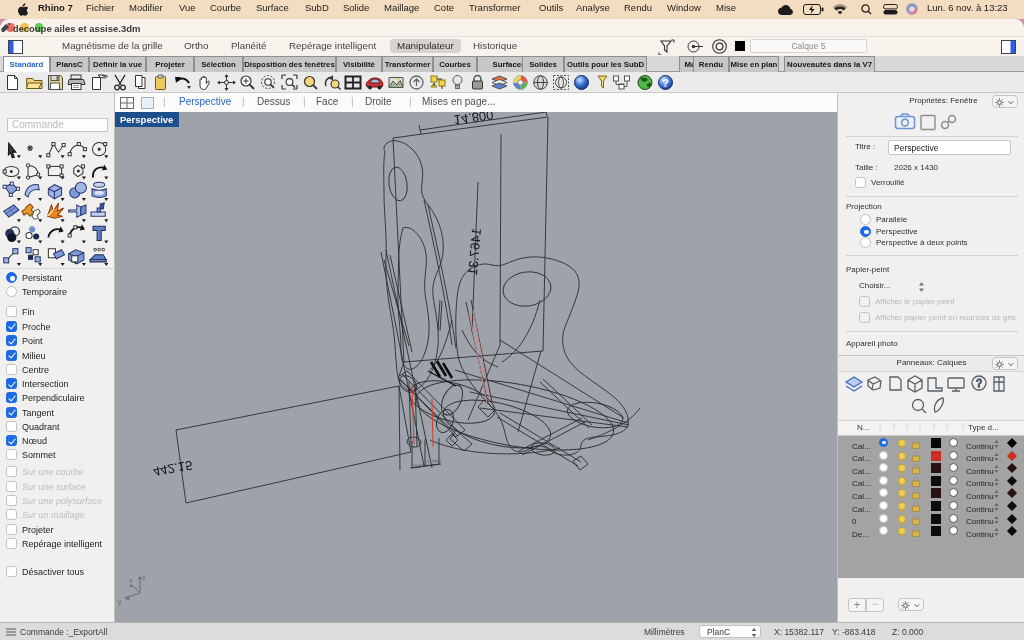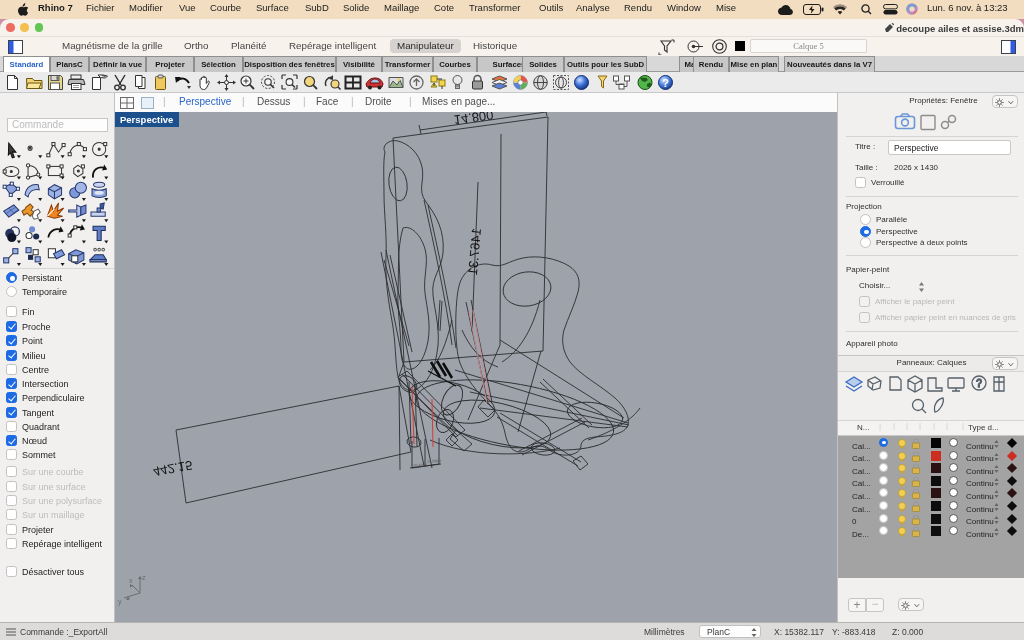--- a/index.html
+++ b/index.html
@@ -1,34 +1,34 @@
 <!DOCTYPE html>
 <html><head>
 <meta charset="utf-8">
 <style>
 *{margin:0;padding:0;box-sizing:border-box;}
 html,body{width:1024px;height:640px;overflow:hidden;font-family:"Liberation Sans",sans-serif;background:#9ea2ab;}
 #menubar{position:absolute;left:0;top:0;width:1024px;height:19px;background:#f2ddc0;font-size:9.5px;color:#1c1c1c;}#menubar span{white-space:nowrap;}
 #menubar span{position:absolute;top:2px;}
 #titlebar{position:absolute;left:0;top:19px;width:1024px;height:18px;background:#f7f2ec;border-radius:9px 9px 0 0;border-bottom:1px solid #e5e0da;}
 .tl{position:absolute;top:4px;width:8.5px;height:8.5px;border-radius:50%;}
-#wtitle{position:absolute;top:4px;width:100%;text-align:right;font-size:9.5px;font-weight:bold;color:#3c3c3c;}
+#wtitle{position:absolute;top:4px;width:100%;text-align:left;font-size:9.5px;font-weight:bold;color:#3c3c3c;}
 #toolrow{position:absolute;left:0;top:37px;width:1024px;height:19px;background:#f7f2ec;font-size:9.8px;color:#454545;}#toolrow span{white-space:nowrap;}
 #toolrow span{position:absolute;top:3px;}
 #tabstrip{position:absolute;left:0;top:56px;width:1024px;height:16px;background:#d8d8d8;border-bottom:1px solid #9a9a9a;}
 .tab{position:absolute;top:0;height:16px;background:#c8c7c7;border:1px solid #8f8f8f;border-bottom:none;font-size:7.8px;font-weight:bold;color:#161616;text-align:center;line-height:15px;white-space:nowrap;overflow:hidden;}
 .tab.active{background:#ffffff;color:#2a65c8;z-index:2;}
 #iconrow{position:absolute;left:0;top:72px;width:1024px;height:21px;background:#ebebeb;border-bottom:1px solid #c9c9c9;}
 #iconrow svg{position:absolute;top:2px;}
 #leftpanel{position:absolute;left:0;top:93px;width:115px;height:529px;background:#f1f0ee;border-right:1px solid #c2c1c0;font-size:11px;color:#1d1d1d;}
 #cmdbox{position:absolute;left:7px;top:25px;width:101px;height:14px;background:#fdfdfd;border:1px solid #c7c6c5;font-size:10px;color:#bcbcbc;padding-left:4px;line-height:12px;}
 #toolgrid{position:absolute;left:0;top:45px;width:115px;height:130px;}
 .litem{position:absolute;left:6px;height:13px;white-space:nowrap;}
 .litem .lbl{position:absolute;left:16px;top:1px;font-size:9px;}
-.litem.dis .lbl{color:#bdbcbb;}
+.litem.dis .lbl{color:#bdbcbb;font-style:italic;}
 .cb{position:absolute;left:0;top:0px;width:11px;height:11px;border-radius:2.5px;background:#ffffff;border:1px solid #c3c2c1;}
 .cb.on{background:#1c6be4;border-color:#1c6be4;}
 .cb.on:after{content:"";position:absolute;left:3px;top:0.5px;width:3px;height:6px;border:solid #fff;border-width:0 1.5px 1.5px 0;transform:rotate(40deg);}
 .rb{position:absolute;left:0;top:0;width:11px;height:11px;border-radius:50%;background:#fff;border:1px solid #c3c2c1;}
 .rb.on{background:#1c6be4;border-color:#1c6be4;}
 .rb.on:after{content:"";position:absolute;left:3.2px;top:3.2px;width:4.5px;height:4.5px;border-radius:50%;background:#fff;}
 #viewport{position:absolute;left:115px;top:93px;width:722px;height:529px;}
 #vtabs{position:absolute;left:0;top:0;width:722px;height:19px;background:#fbfbfb;font-size:10px;color:#4f4f4f;}#vtabs span{white-space:nowrap;}
 #vtabs span{position:absolute;top:3px;}
 .vsep{color:#b9b9b9;}
@@ -123,21 +123,21 @@
   <svg style="position:absolute;left:687px;top:3px" width="17" height="13" viewBox="0 0 17 13">
       <circle cx="6.5" cy="6.5" r="5.5" fill="none" stroke="#333"></circle>
       <circle cx="6.5" cy="6.5" r="1.8" fill="#333"></circle>
       <path d="M8 6.5h8" stroke="#333"></path>
     </svg>
   <svg style="position:absolute;left:712px;top:2px" width="15" height="15" viewBox="0 0 15 15">
       <circle cx="7.5" cy="7.5" r="6.8" fill="none" stroke="#333" stroke-width="1.1"></circle>
       <circle cx="7.5" cy="7.5" r="3.4" fill="none" stroke="#333" stroke-width="1.3"></circle>
     </svg>
   <rect style="position:absolute;left:735px;top:4px;width:10px;height:10px;background:#000;display:block"></rect>
-  <div style="position:absolute;left:750px;top:2px;width:117px;height:14px;background:#fbf9f7;border:1px solid #d8d4cf;border-radius:2px;font-size:8.5px;color:#8a8a8a;text-align:center;line-height:13px;font-family:Liberation Serif, serif;">Calque 5</div>
+  <div style="position:absolute;left:750px;top:2px;width:117px;height:14px;background:#fbf9f7;border:1px solid #d8d4cf;border-radius:2px;font-size:8.5px;color:#8a8a8a;text-align:center;line-height:13px;">Calque 5</div>
   <svg style="position:absolute;left:1001px;top:2.5px" width="15" height="14" viewBox="0 0 15 14">
       <rect x="0.5" y="0.5" width="14" height="13" fill="#fff" stroke="#39414d"></rect>
       <rect x="9.5" y="1" width="4.5" height="12" fill="#2e5ce6"></rect>
     </svg>
 </div>
 
 <div id="tabstrip">
   <div class="tab active" style="left:3px;width:47px;">Standard</div>
   <div class="tab" style="left:50px;width:39px;">PlansC</div>
   <div class="tab" style="left:89px;width:57px;">Définir la vue</div>

